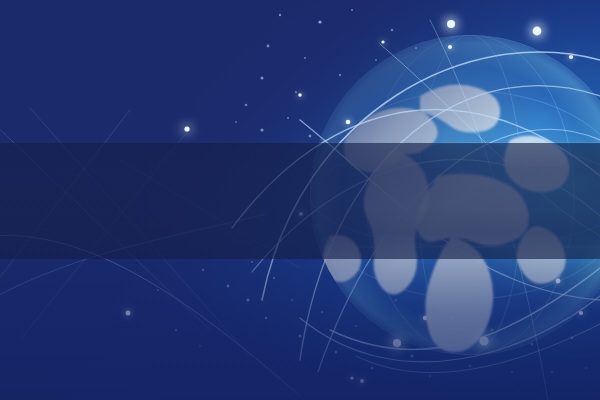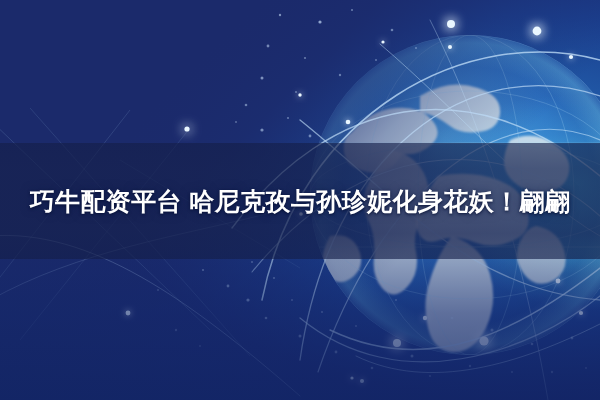--- a/index.html
+++ b/index.html
@@ -220,16 +220,15 @@
     </g>
   </svg>
 
   <div class="layer" id="bg-glow-right"></div>
 
   <div class="layer" id="bg-bottom-deep"></div>
 
   <div id="text-band"></div>
 
   <div id="text-wrap">
-    <div class="headline">巧牛配资平台 哈尼克孜与孙珍妮化身花妖！翩翩</div>
   </div>
 
 </div>
 
 </body></html>

